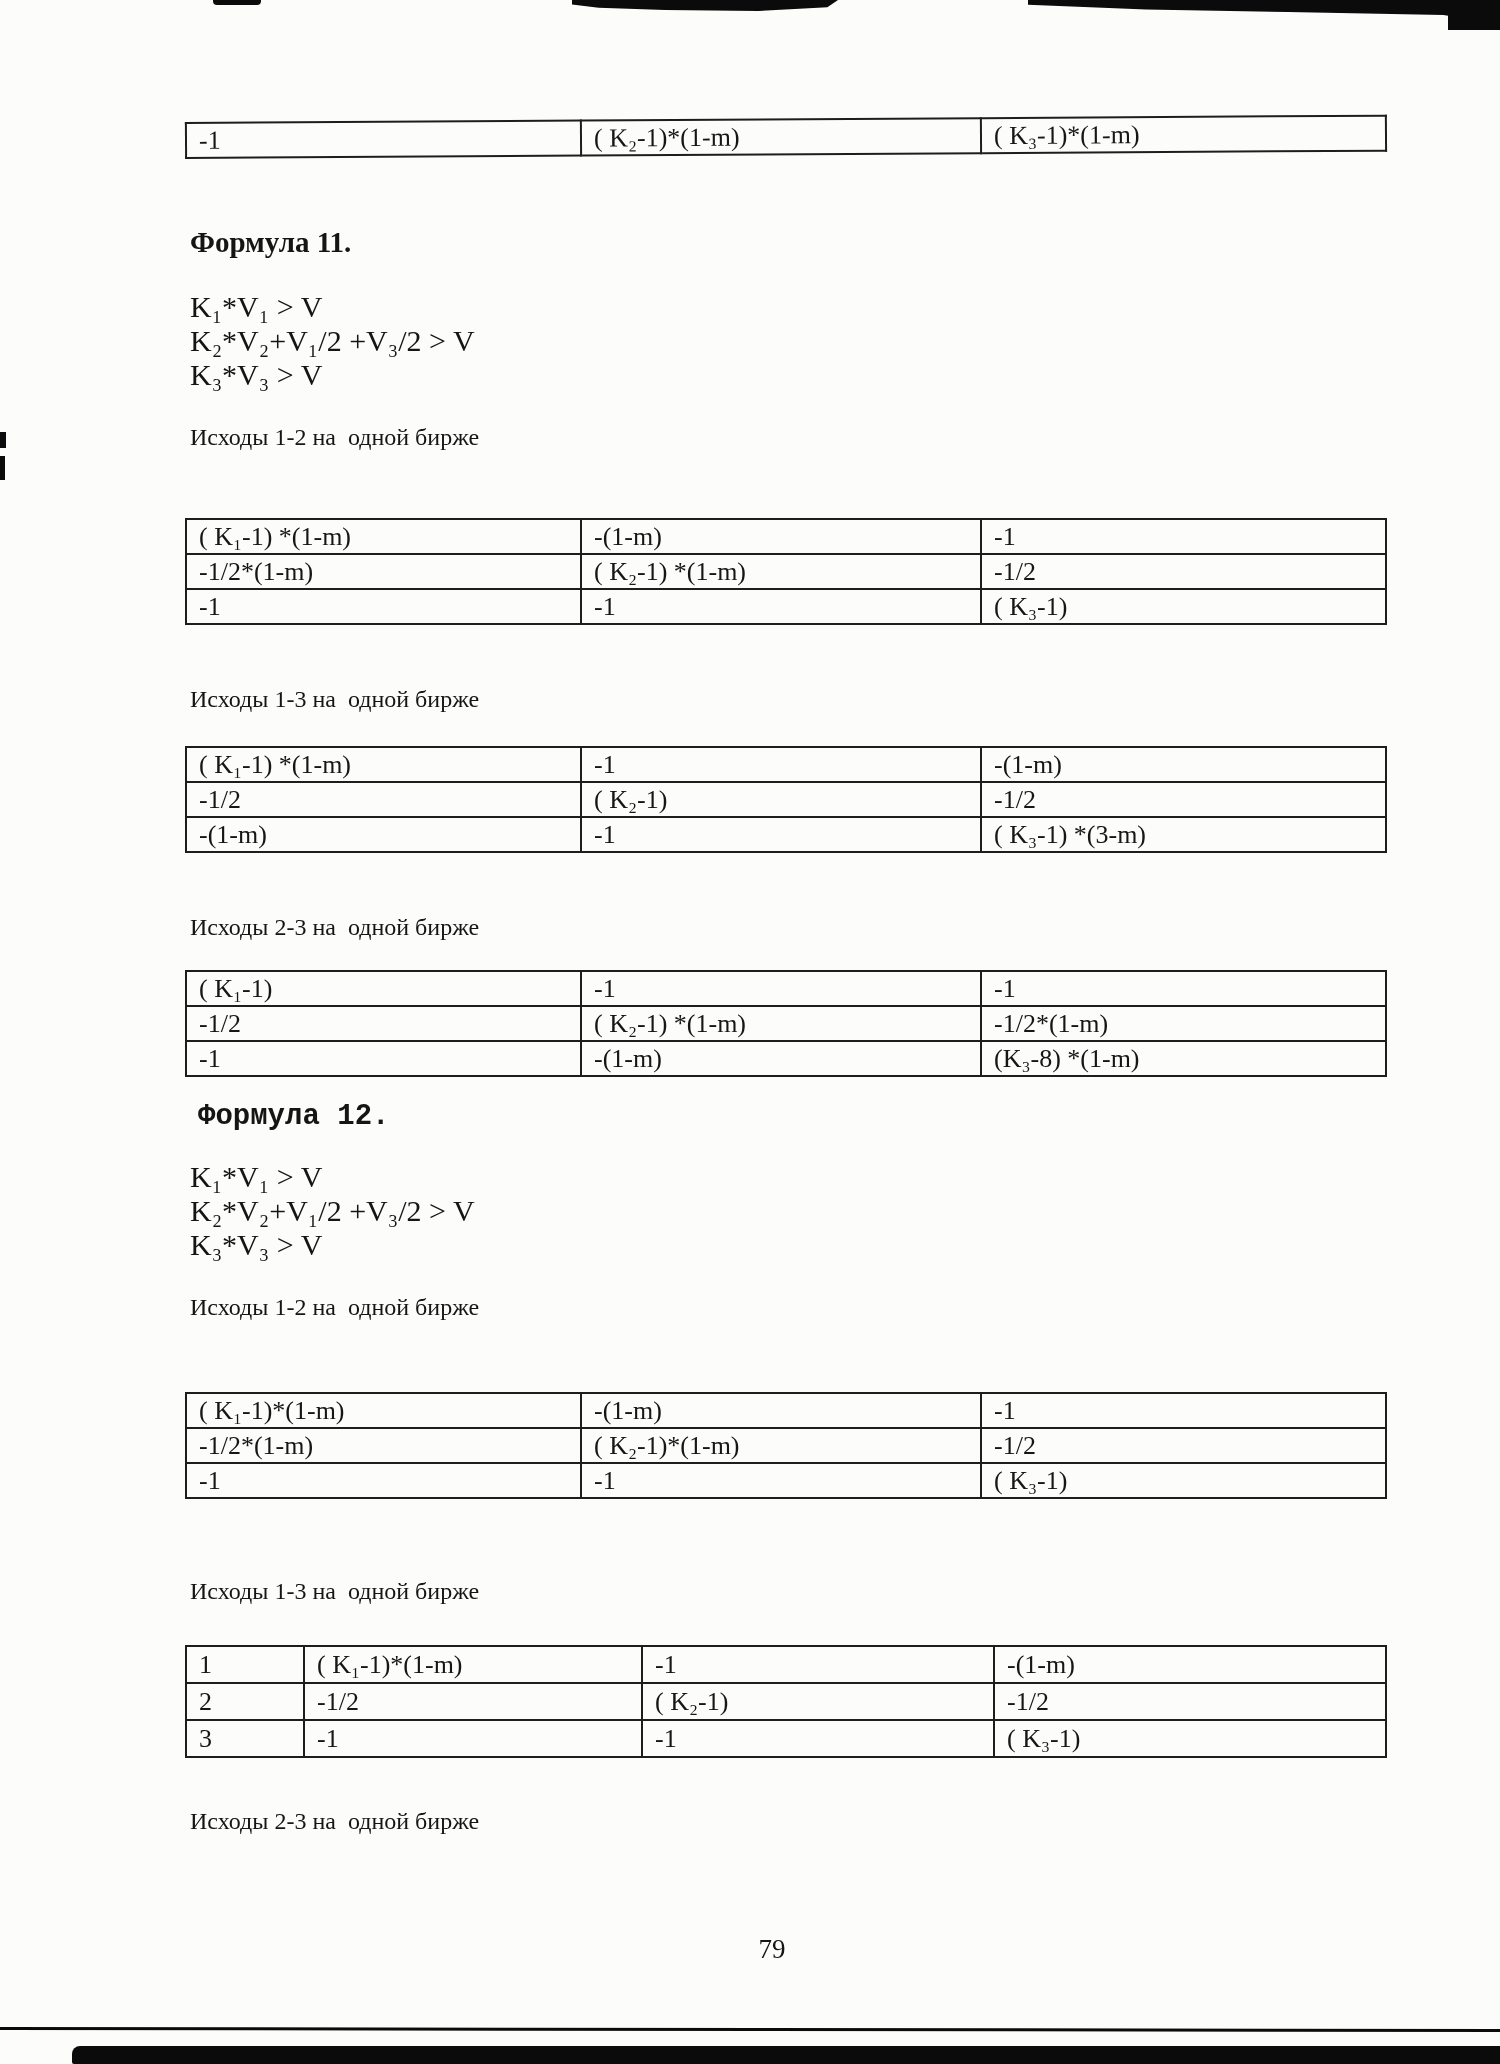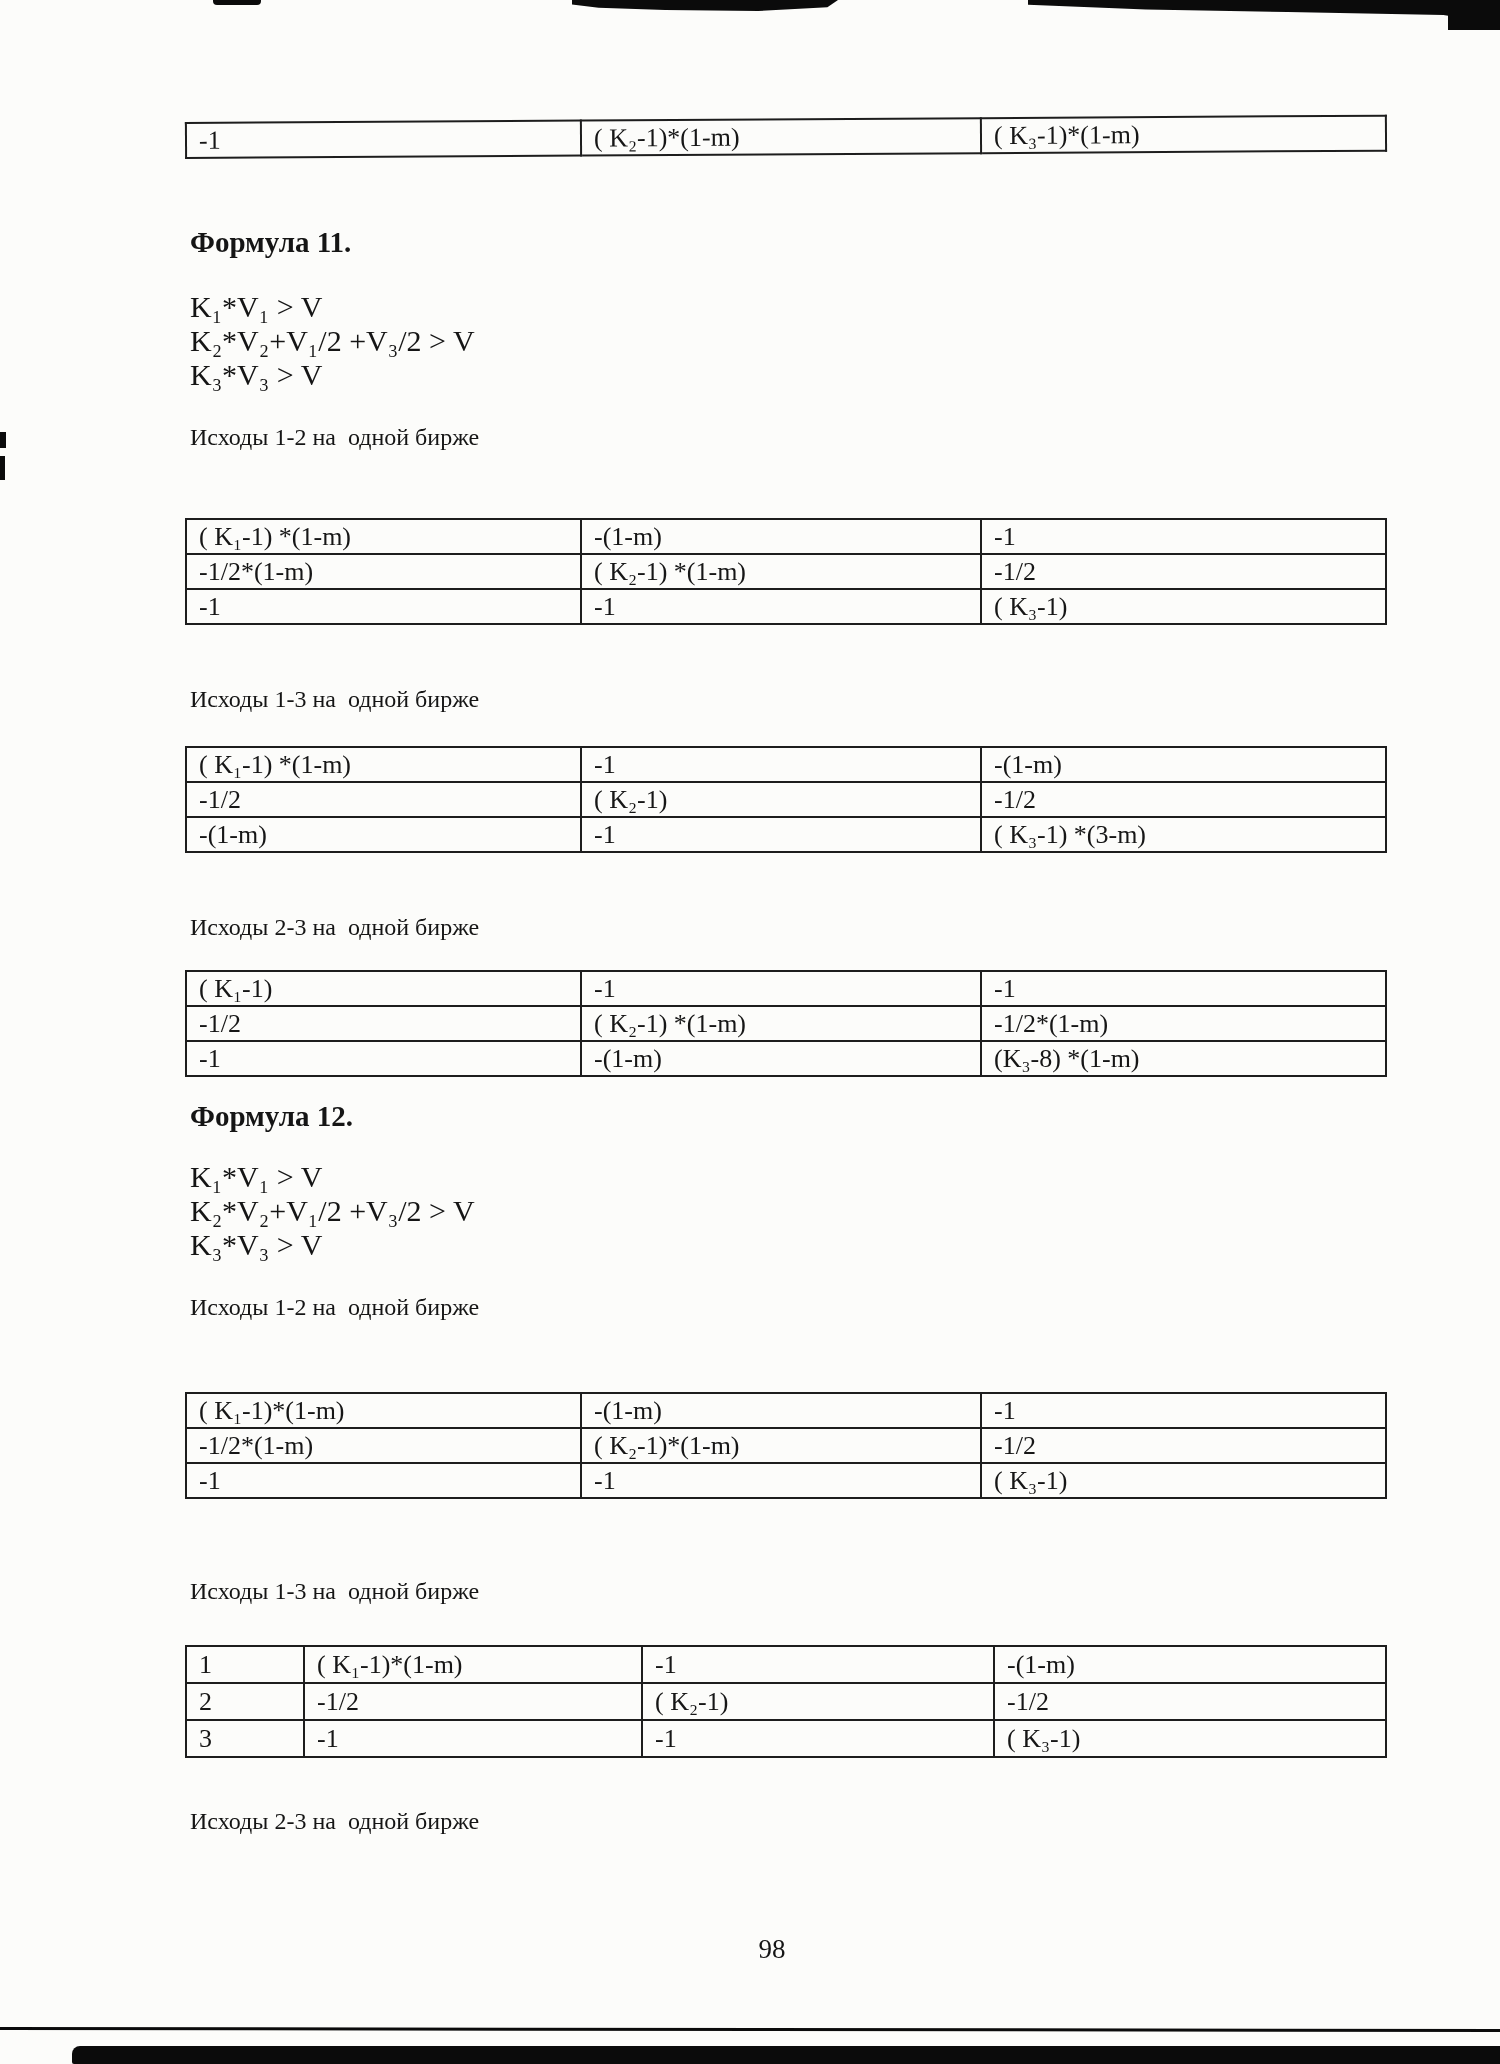--- a/index.html
+++ b/index.html
@@ -159,21 +159,21 @@
         <td>-1/2*(1-m)</td>
       </tr>
       <tr>
         <td>-1</td>
         <td>-(1-m)</td>
         <td>(K₃-8) *(1-m)</td>
       </tr>
     </tbody>
 </table>
 
-<div class="abs heading" style="left:190px;top:1100px;">Формула 12.</div>
+<div class="abs heading" style="left:198px;top:1100px;font-family:Liberation Mono, monospace;">Формула 12.</div>
 
 <div class="abs" style="left:190px;top:1160px;">
   <div class="formula-line">K₁*V₁ &gt; V</div>
   <div class="formula-line">K₂*V₂+V₁/2 +V₃/2 &gt; V</div>
   <div class="formula-line">K₃*V₃ &gt; V</div>
 </div>
 
 <div class="abs section-label" style="left:190px;top:1294px;">Исходы 1-2 на  одной бирже</div>
 
 <table class="sheet abs" style="left:185px;top:1392px;width:1200px;">
@@ -227,13 +227,13 @@
         <td>3</td>
         <td>-1</td>
         <td>-1</td>
         <td>( K₃-1)</td>
       </tr>
     </tbody>
 </table>
 
 <div class="abs section-label" style="left:190px;top:1808px;">Исходы 2-3 на  одной бирже</div>
 
-<div class="abs pagenum" style="left:712px;top:1934px;">98</div>
+<div class="abs pagenum" style="left:712px;top:1934px;">79</div>
 
 </body></html>

